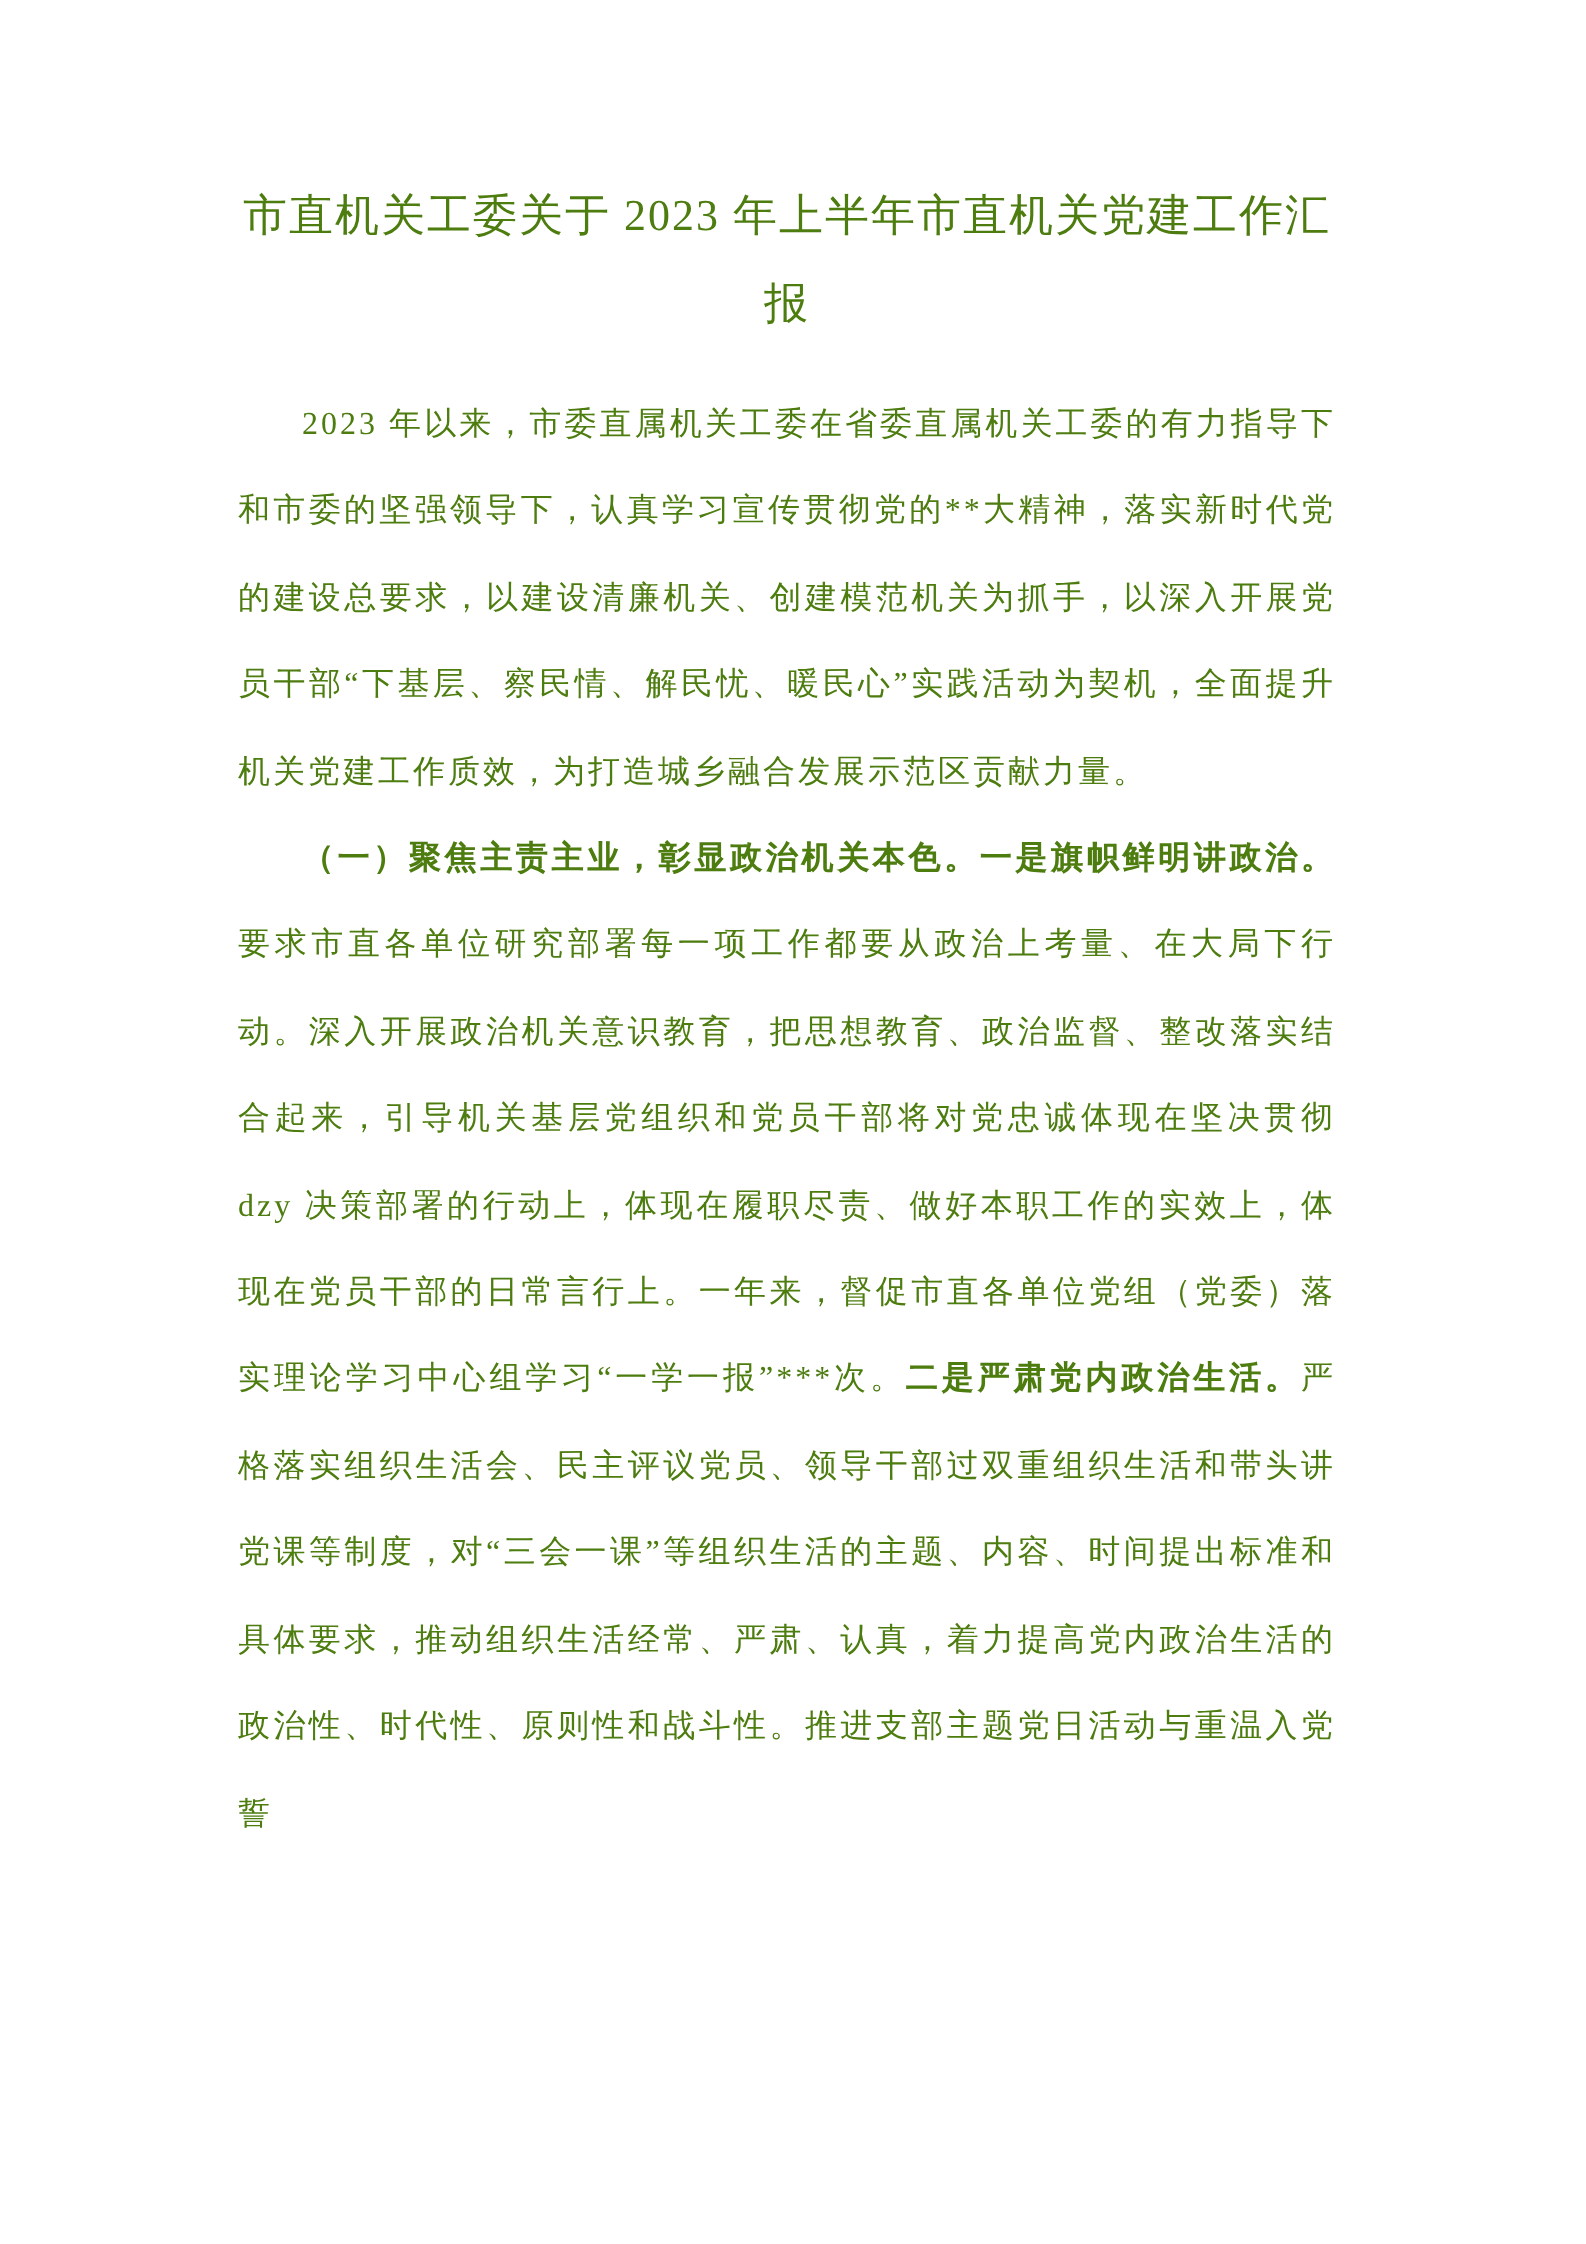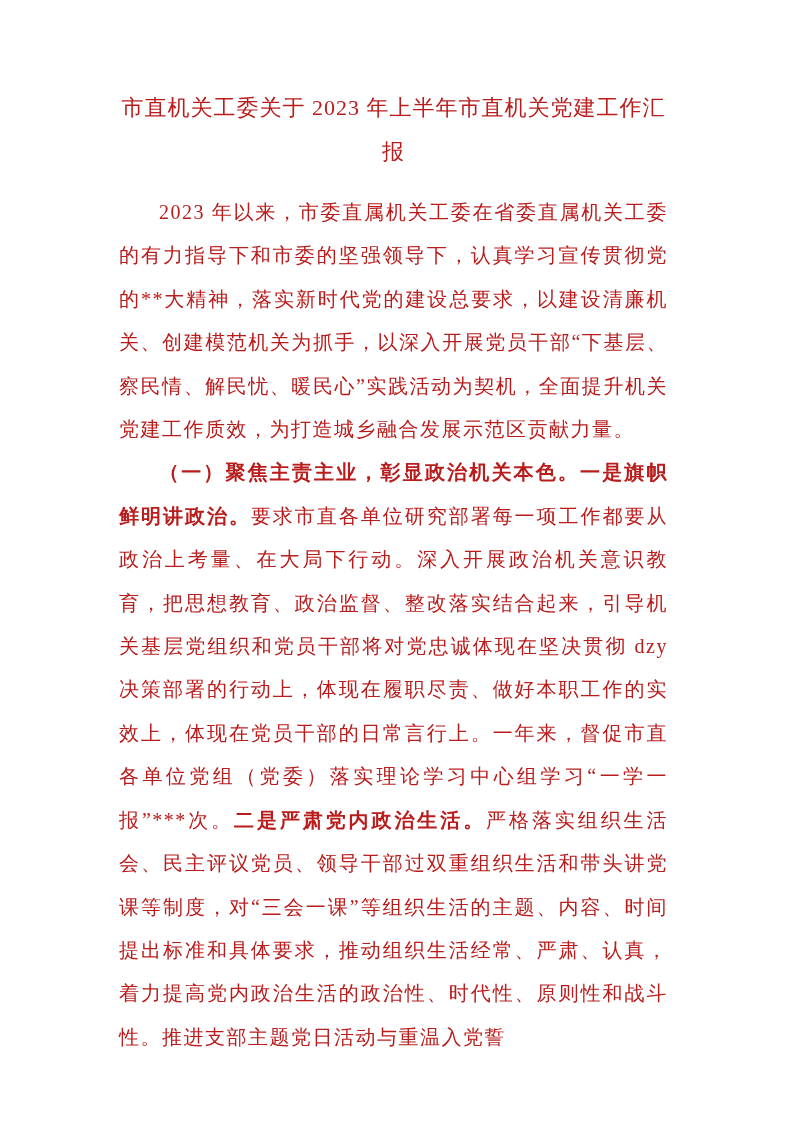--- a/index.html
+++ b/index.html
@@ -9,33 +9,33 @@
   }
   .page {
     position: relative;
     width: 793px;
     height: 1122px;
     margin: 0 auto;
     background: #ffffff;
     box-sizing: border-box;
     padding: 86px 125px 0 119px;
     font-family: "Liberation Serif", "DejaVu Serif", serif;
-    color: #b91c1c;
+    color: #4d7c0f;
     overflow: hidden;
   }
   .doc-title {
     font-size: 22px;
     line-height: 44px;
     text-align: center;
     letter-spacing: 1px;
     margin: 0 0 17px 0;
     font-weight: normal;
   }
   .para, .heading {
-    font-size: 20px;
+    font-size: 16px;
     line-height: 43.4px;
     text-align: justify;
     text-indent: 2em;
     letter-spacing: 1.5px;
     margin: 0;
   }
   .heading {
     font-weight: 700;
     letter-spacing: 2px;
   }

